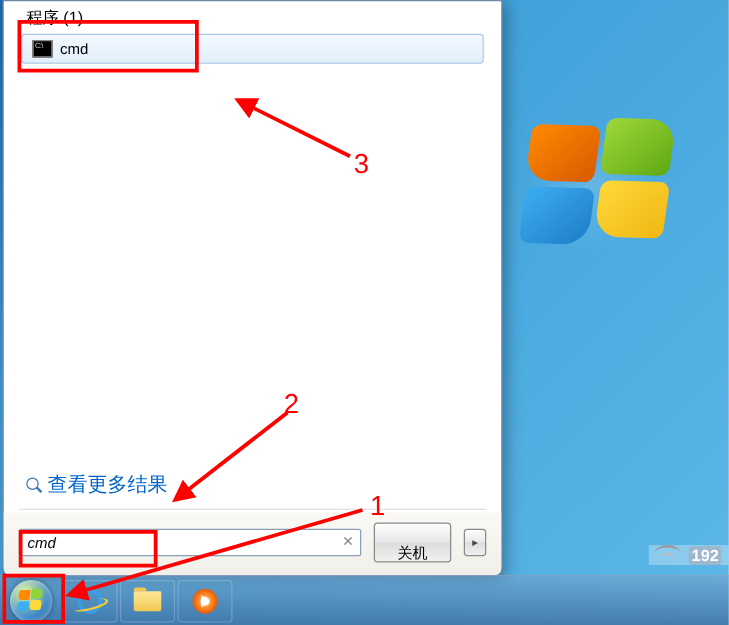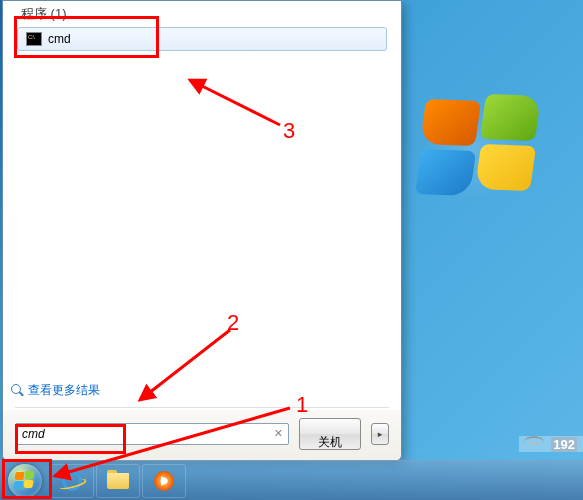--- a/index.html
+++ b/index.html
@@ -73,21 +73,21 @@
       left: 2px; top: 0;
       width: 400px; height: 461px;
       background: #fff;
       border: 1px solid #6b8aa8;
       border-radius: 0 0 6px 6px;
       box-shadow: 3px 3px 12px rgba(0,0,0,0.3);
       display: flex;
       flex-direction: column;
     }
     .programs-header {
-      color: #404040;
+      color: #000000;
       font-size: 13px;
       padding: 4px 18px 2px 18px;
     }
     .result-item {
       margin: 2px 14px;
       padding: 4px 8px;
       border: 1px solid #a8c8e8;
       border-radius: 3px;
       background: linear-gradient(#f4f9ff, #e2effb);
       display: flex;
@@ -101,22 +101,22 @@
       background: #000;
       position: relative;
       border: 1px solid #888;
     }
     .cmd-icon::after {
       content: "C:\\"; color:#ccc; font-size:6px; position:absolute; left:1px; top:1px; letter-spacing:-0.5px;
     }
     .spacer { flex: 1; }
     .see-more {
       color: #0066cc;
-      font-size: 12px;
-      padding: 6px 8px;
+      font-size: 16px;
+      padding: 6px 18px;
       display: flex;
       align-items: center;
       gap: 4px;
       cursor: pointer;
     }
     .magnifier {
       width: 13px; height: 13px; position: relative;
     }
     .magnifier::before {
       content:""; position:absolute; width:8px;height:8px;border:1.5px solid #3a78b8;border-radius:50%;left:0;top:0;

